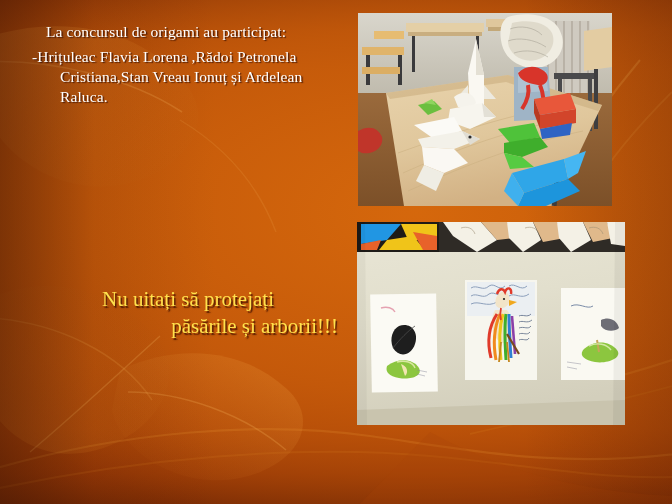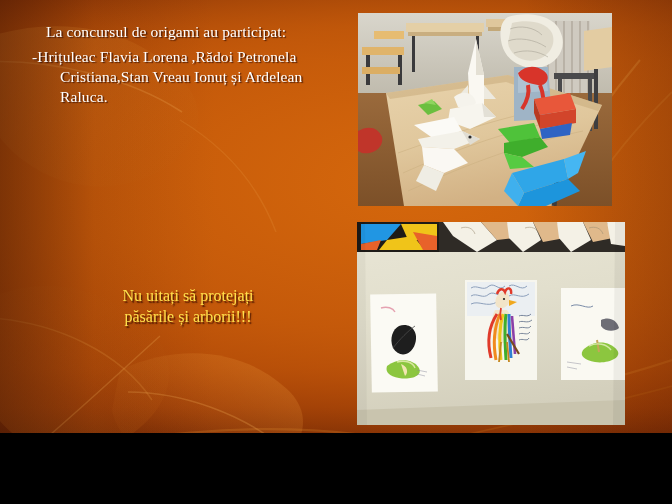--- a/index.html
+++ b/index.html
@@ -3,21 +3,21 @@
 <meta charset="utf-8">
 <style>
   html, body {
     margin: 0;
     padding: 0;
     background: #000;
   }
   .slide {
     position: relative;
     width: 672px;
-    height: 433px;
+    height: 504px;
     overflow: hidden;
     font-family: "Liberation Serif", "DejaVu Serif", serif;
     background: #C2590A;
   }
 
   
   .bg-base {
     position: absolute;
     inset: 0;
     background:
@@ -69,26 +69,26 @@
     text-indent: 0;
     margin-bottom: 5px;
   }
 
   .closing {
     position: absolute;
     left: 38px;
     top: 286px;
     width: 300px;
     color: #FFE14D;
-    font-size: 16px;
+    font-size: 21px;
     line-height: 1.30;
     text-align: center;
     text-shadow: 1.6px 1.6px 1.2px rgba(70,20,2,0.9);
   }
-  .closing .l2 { display: block; }
+  .closing .l2 { display: block; text-align: right; }
 
   
   .photo {
     position: absolute;
     overflow: hidden;
     background: #8a8070;
   }
   #photo-origami {
     left: 358px;
     top: 13px;

